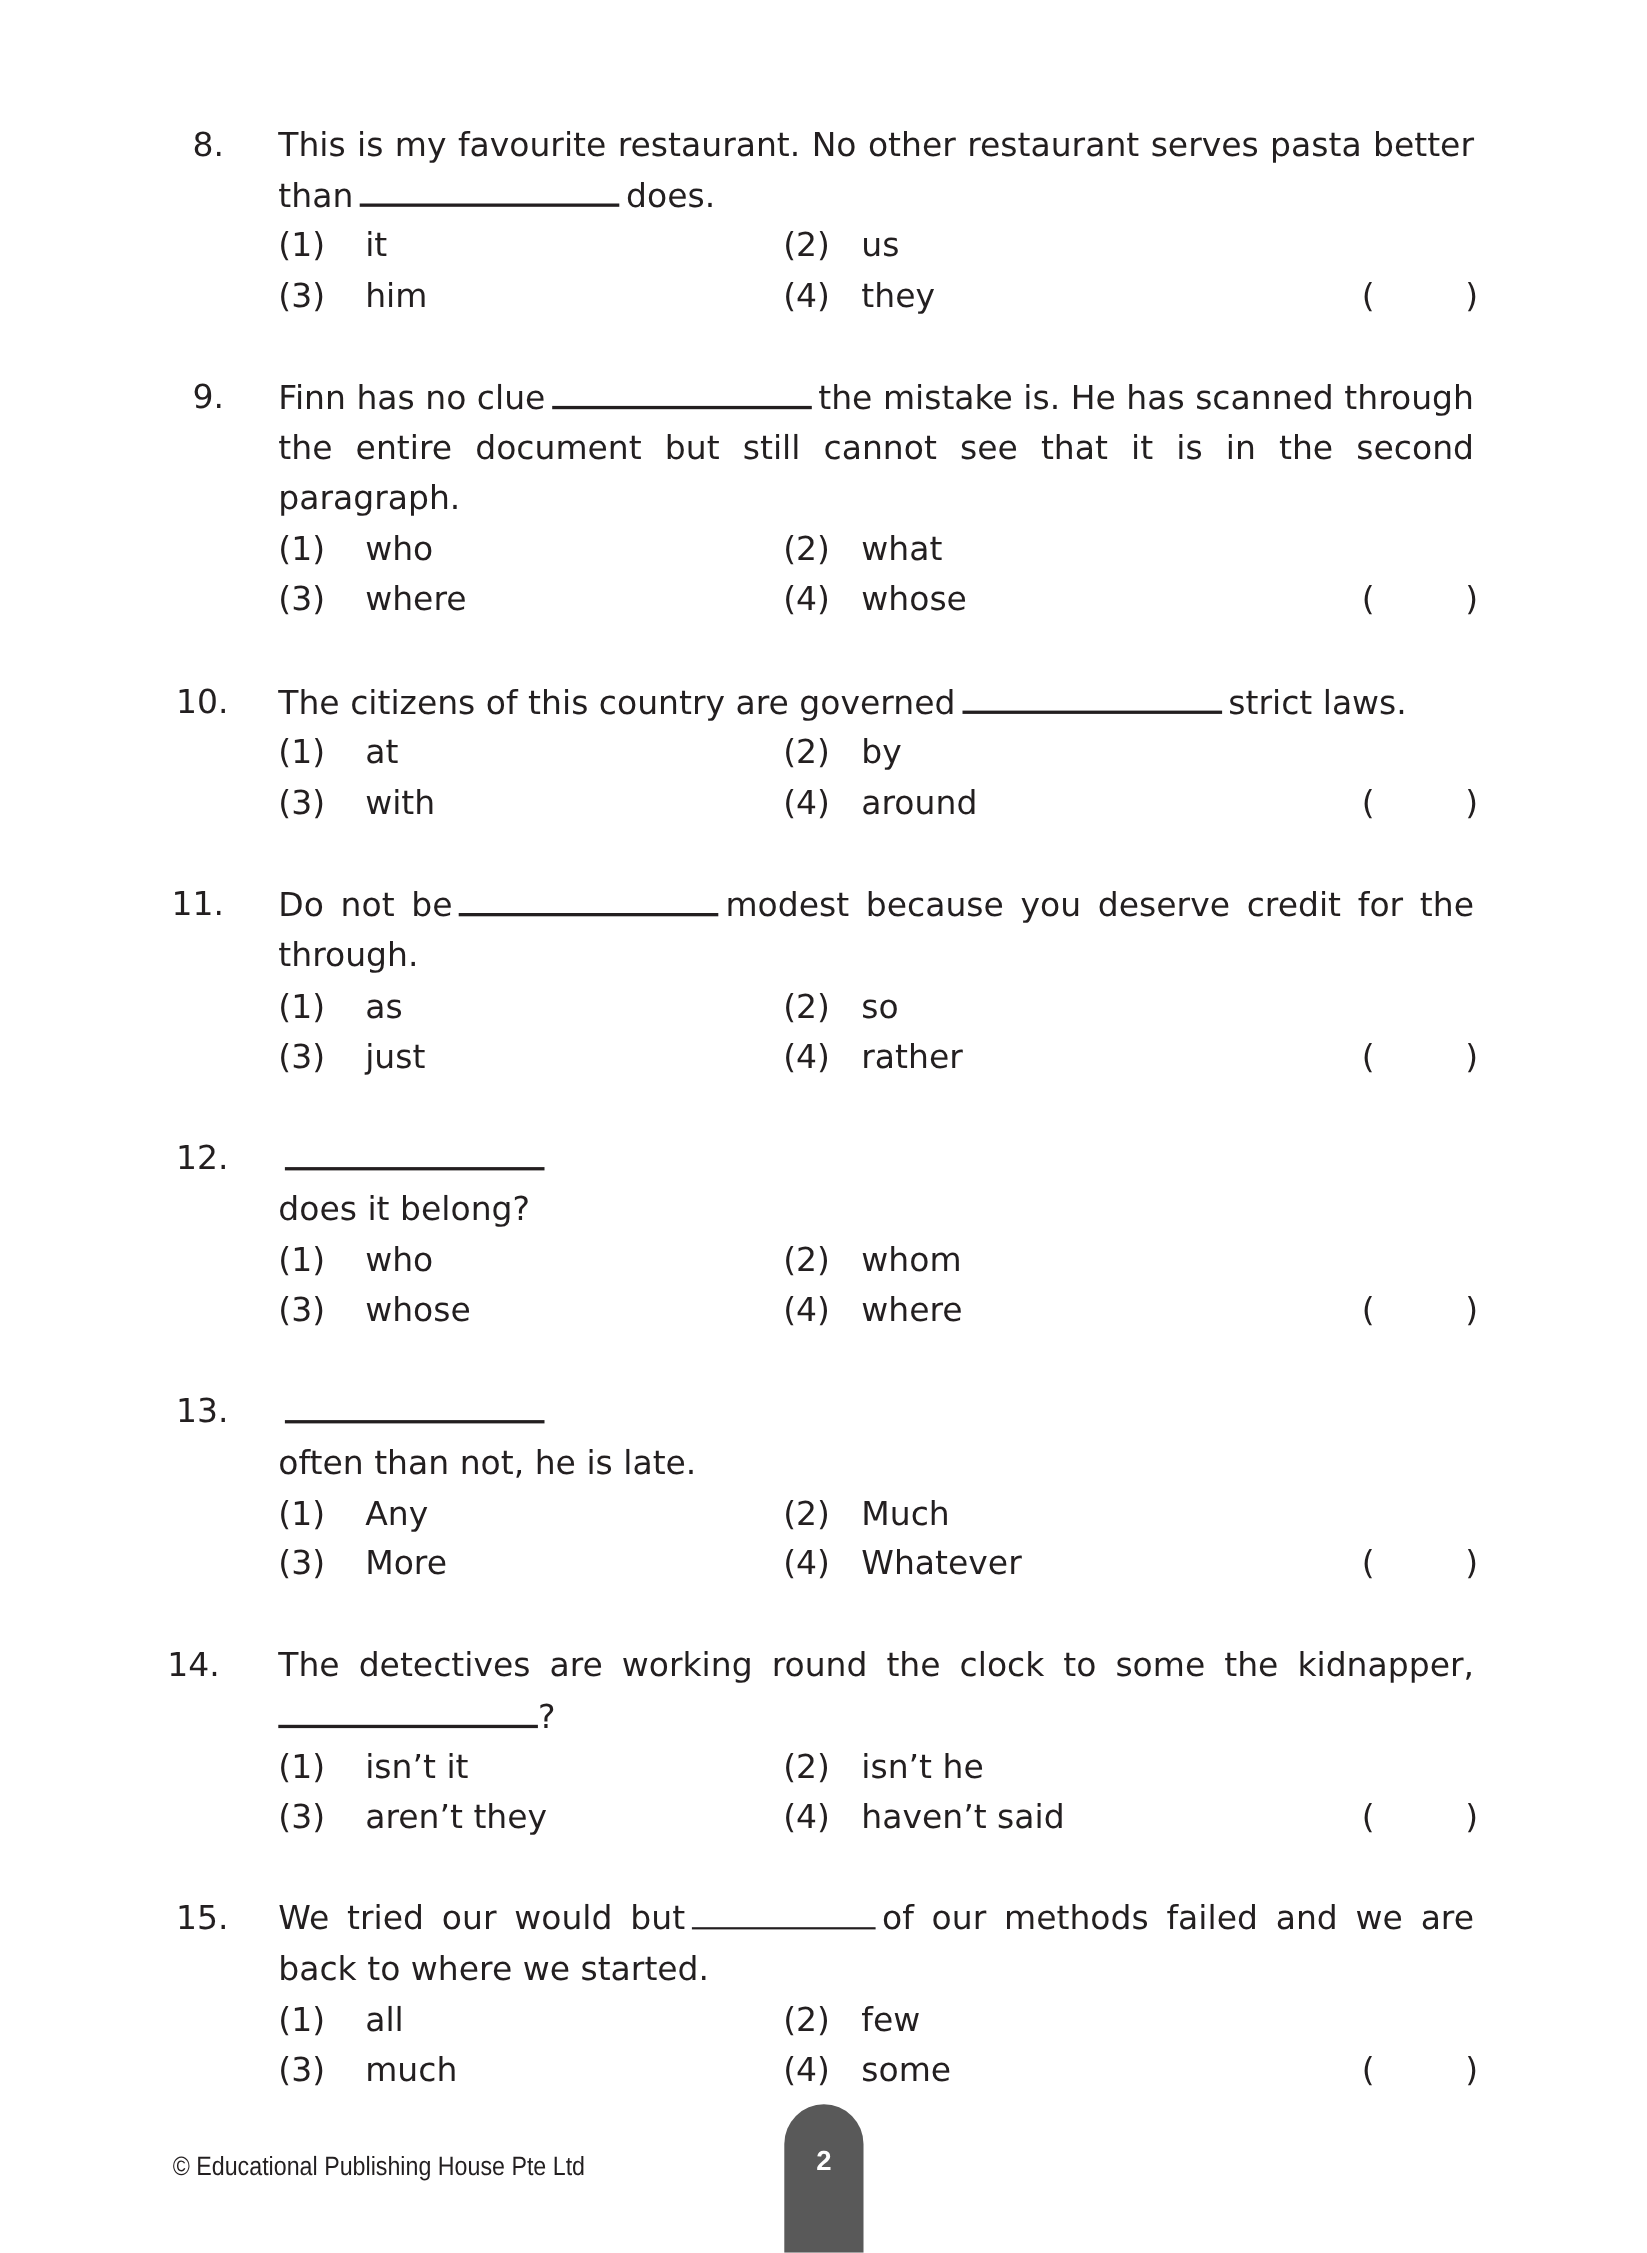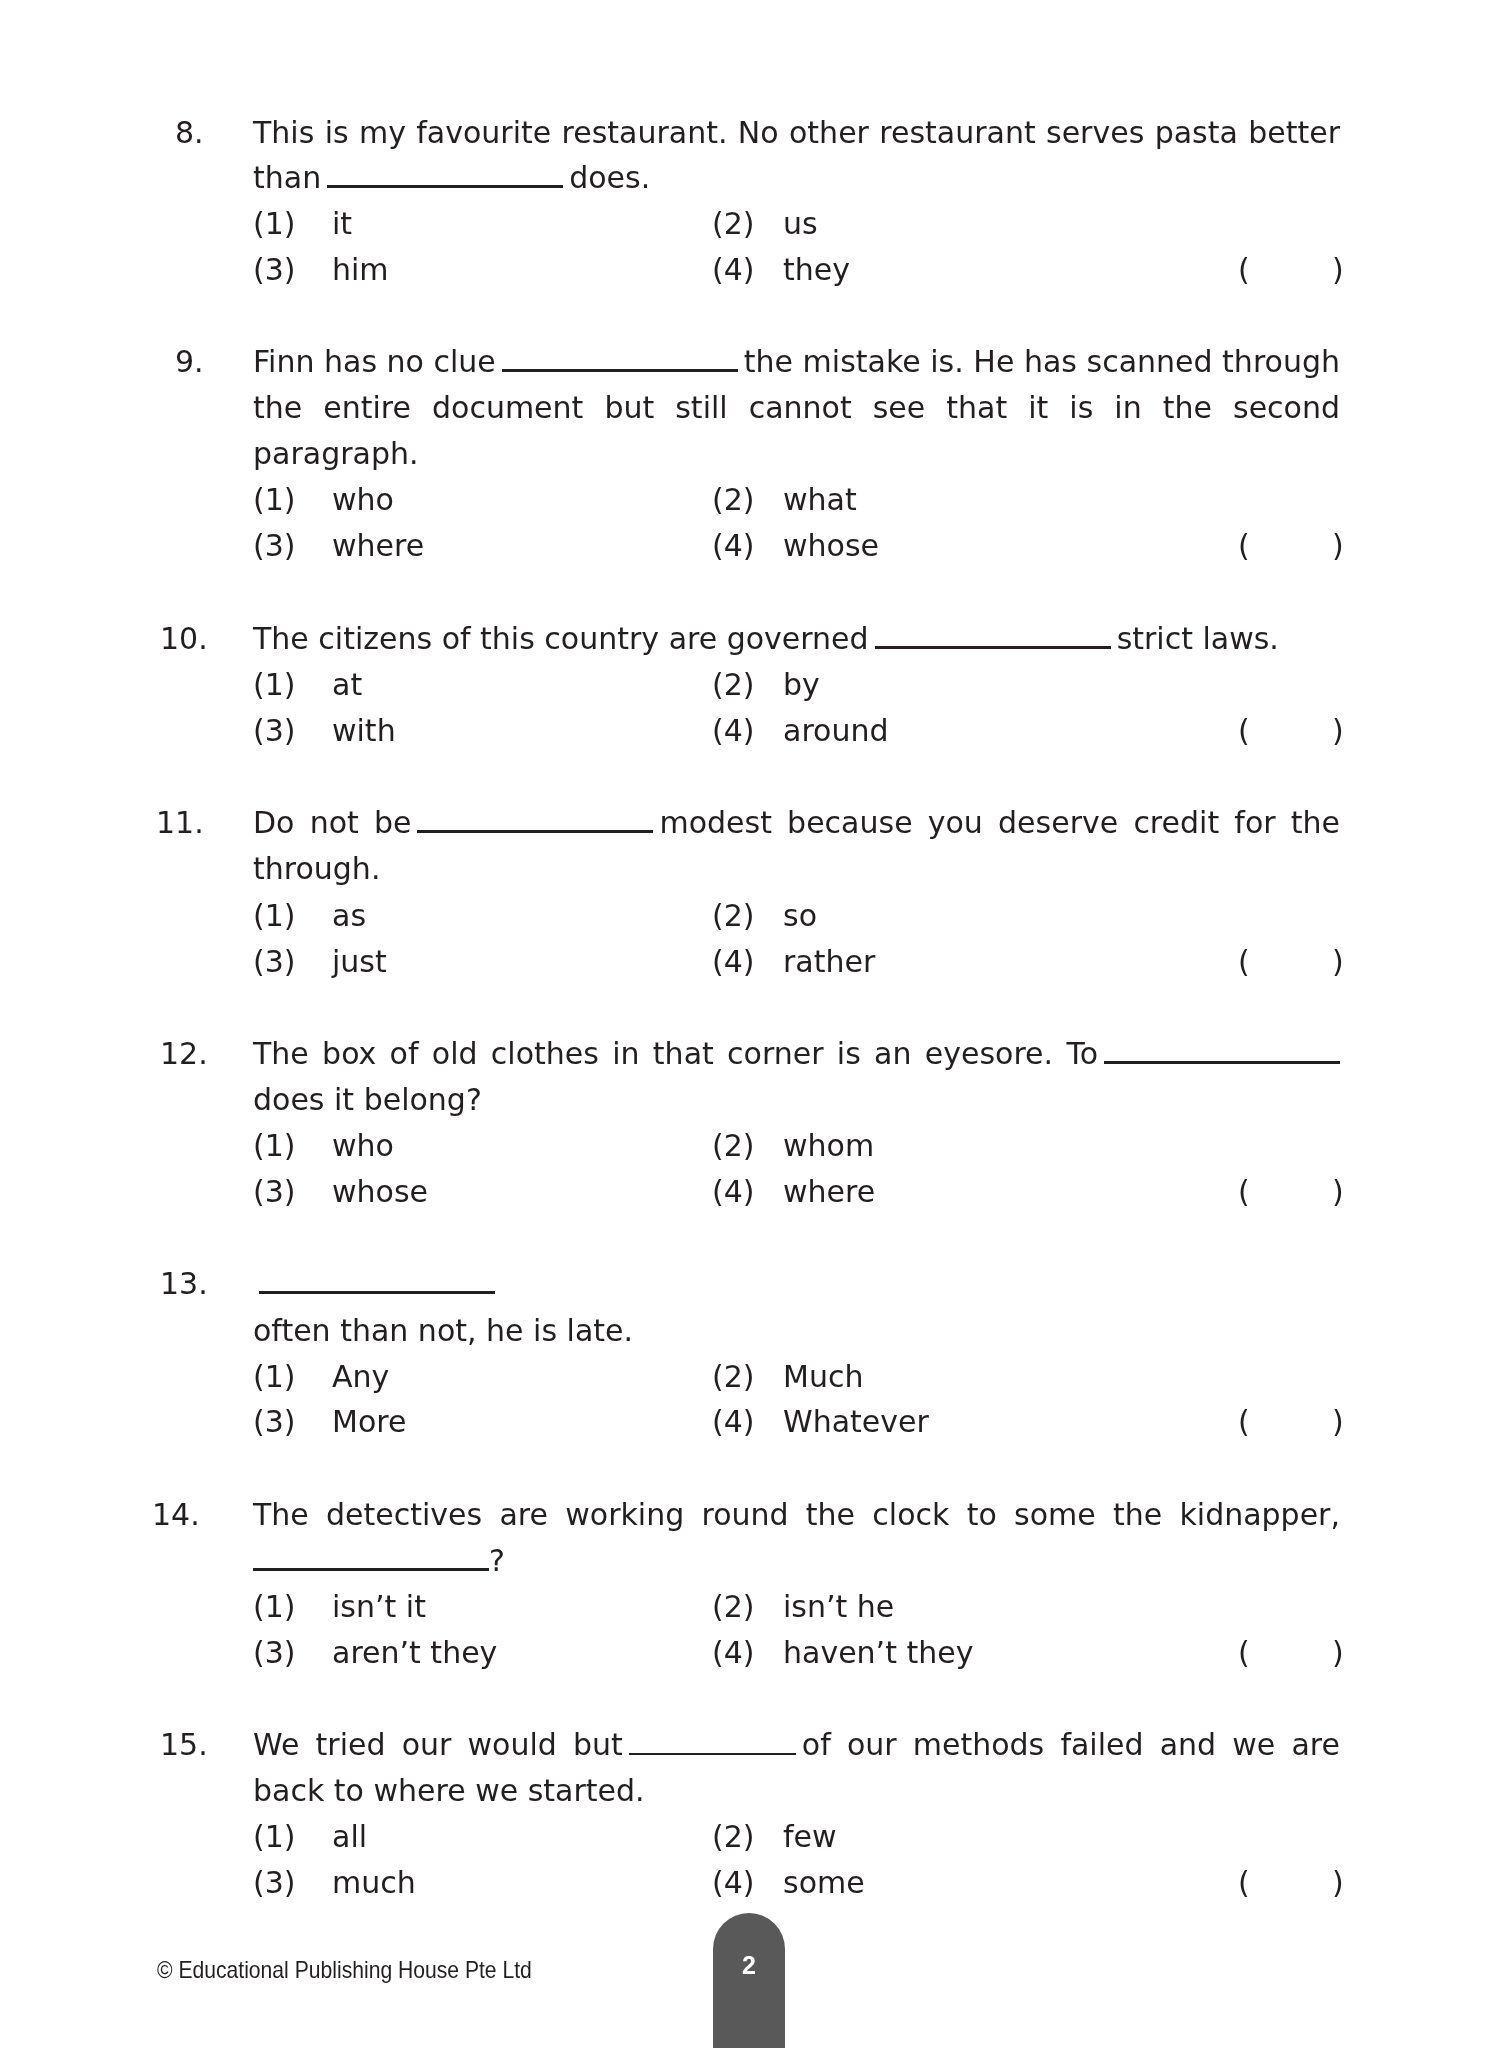--- a/index.html
+++ b/index.html
@@ -145,21 +145,21 @@
     <span class="opt-text c2t">rather</span>
     <span class="br-open">(</span>
     <span class="br-close">)</span>
   </div>
 </div>
 
 <div>
   <div class="line" style="top:1054px">
     <span class="qnum" style="left:160px">12.</span>
     <span class="qtext justify">
-      <span>The box of old clothes in that corner is an eyesore. To</span><span class="blank long" style="margin-right:0"></span>
+      <span class="blank long" style="margin-right:0"></span>
     </span>
   </div>
   <div class="line" style="top:1100px">
     <span class="qtext">does it belong?</span>
   </div>
   <div class="line" style="top:1146px">
     <span class="opt-num c1n">(1)</span>
     <span class="opt-text c1t">who</span>
     <span class="opt-num c2n">(2)</span>
     <span class="opt-text c2t">whom</span>
@@ -213,21 +213,21 @@
   <div class="line" style="top:1607px">
     <span class="opt-num c1n">(1)</span>
     <span class="opt-text c1t">isn’t it</span>
     <span class="opt-num c2n">(2)</span>
     <span class="opt-text c2t">isn’t he</span>
   </div>
   <div class="line" style="top:1653px">
     <span class="opt-num c1n">(3)</span>
     <span class="opt-text c1t">aren’t they</span>
     <span class="opt-num c2n">(4)</span>
-    <span class="opt-text c2t">haven’t they</span>
+    <span class="opt-text c2t">haven’t said</span>
     <span class="br-open">(</span>
     <span class="br-close">)</span>
   </div>
 </div>
 
 <div>
   <div class="line" style="top:1745px">
     <span class="qnum" style="left:160px">15.</span>
     <span class="qtext justify">
       <span>We tried our would but</span><span class="blank short"></span><span>of our methods failed and we are</span>

